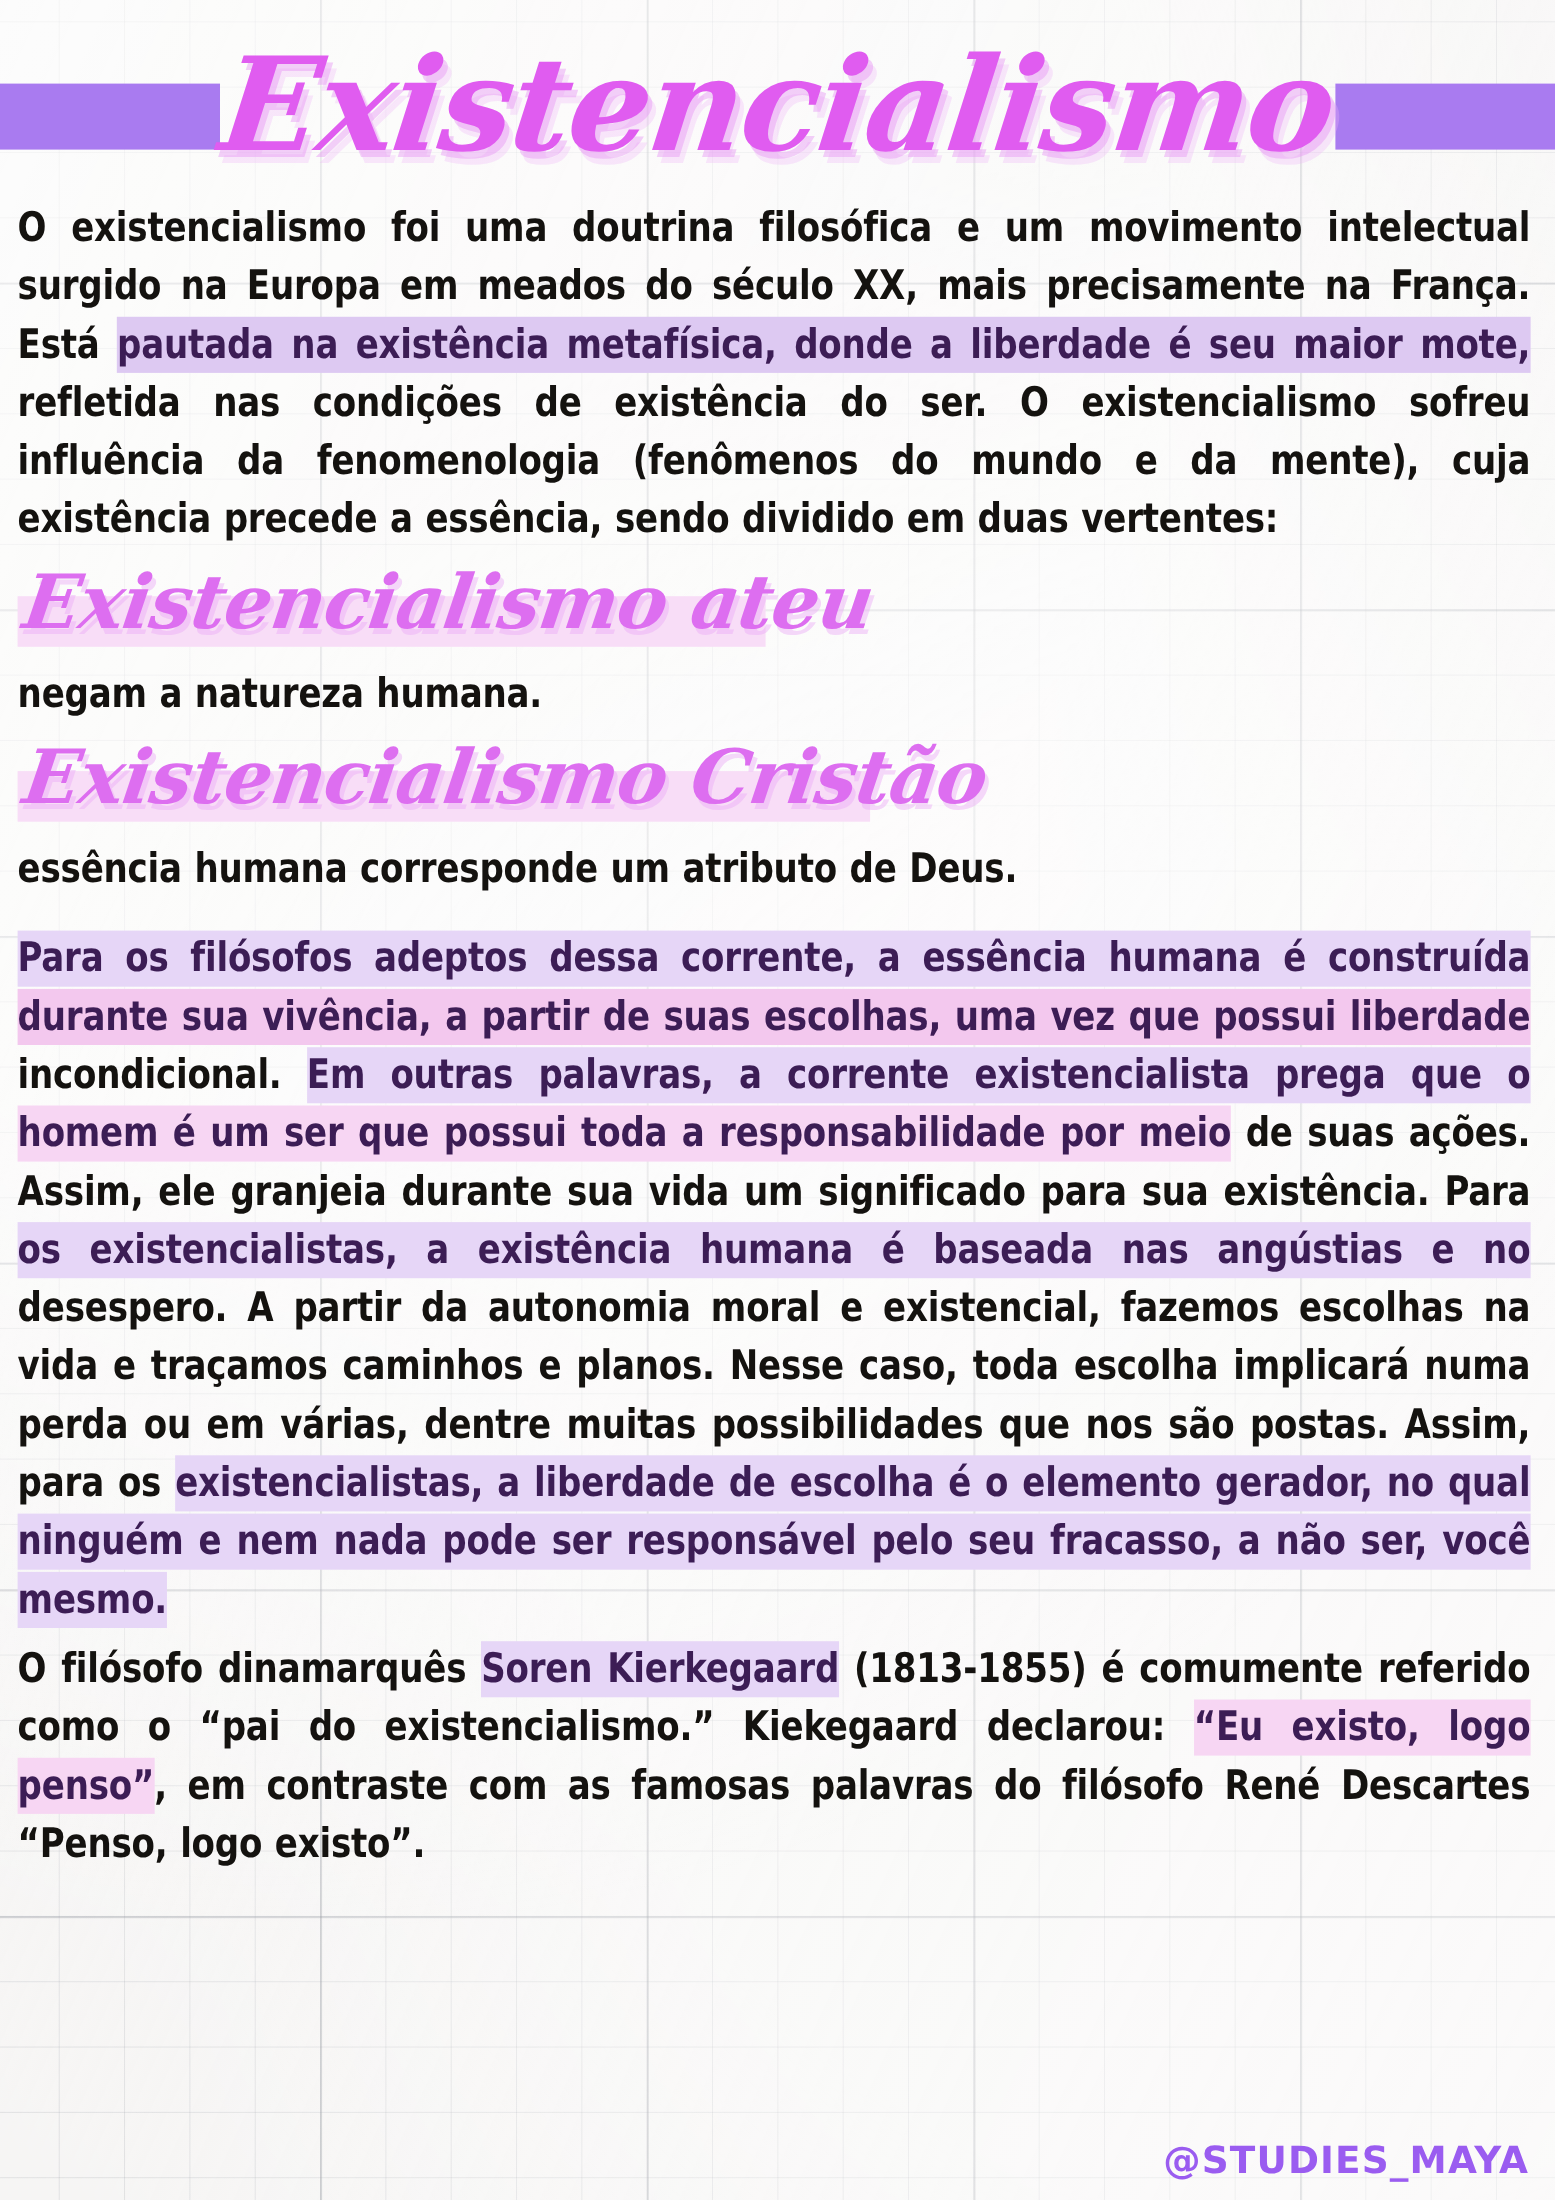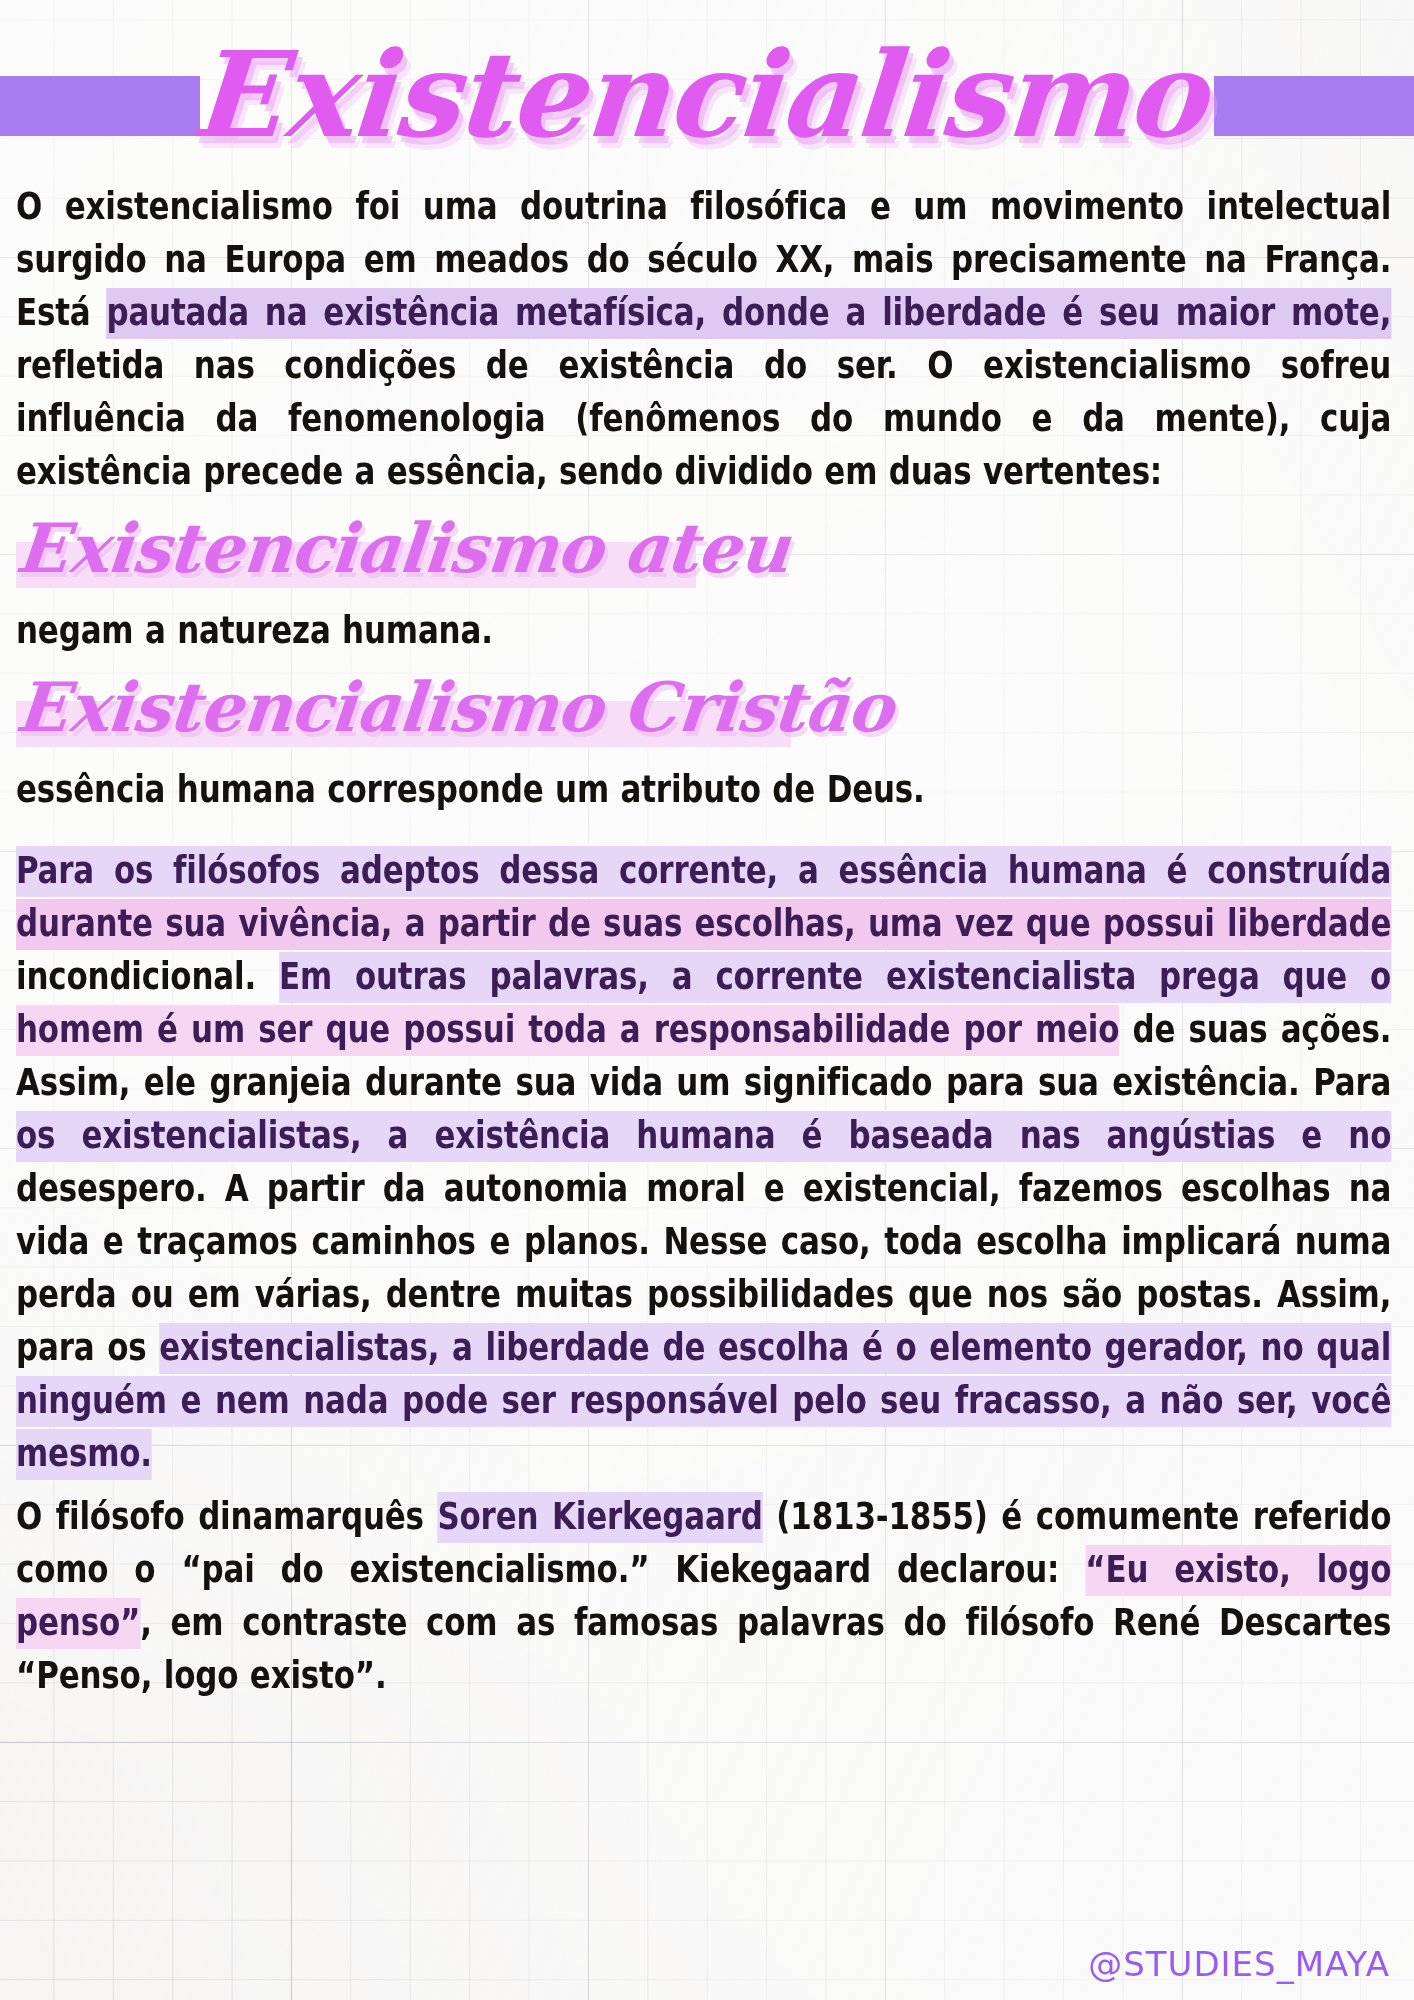--- a/index.html
+++ b/index.html
@@ -166,21 +166,21 @@
     transform: skewX(-8deg);
     letter-spacing: -1px;
   }
 
   
   #signature {
     position: absolute;
     right: 24px;
     bottom: 16px;
     font-family: "DejaVu Sans", sans-serif;
-    font-weight: normal;
+    font-weight: bold;
     font-size: 34px;
     letter-spacing: 1px;
     color: #9a5cf0;
     margin-left: 33px;
   }
 </style>
 </head>
 <body>
 
 <div id="page">

